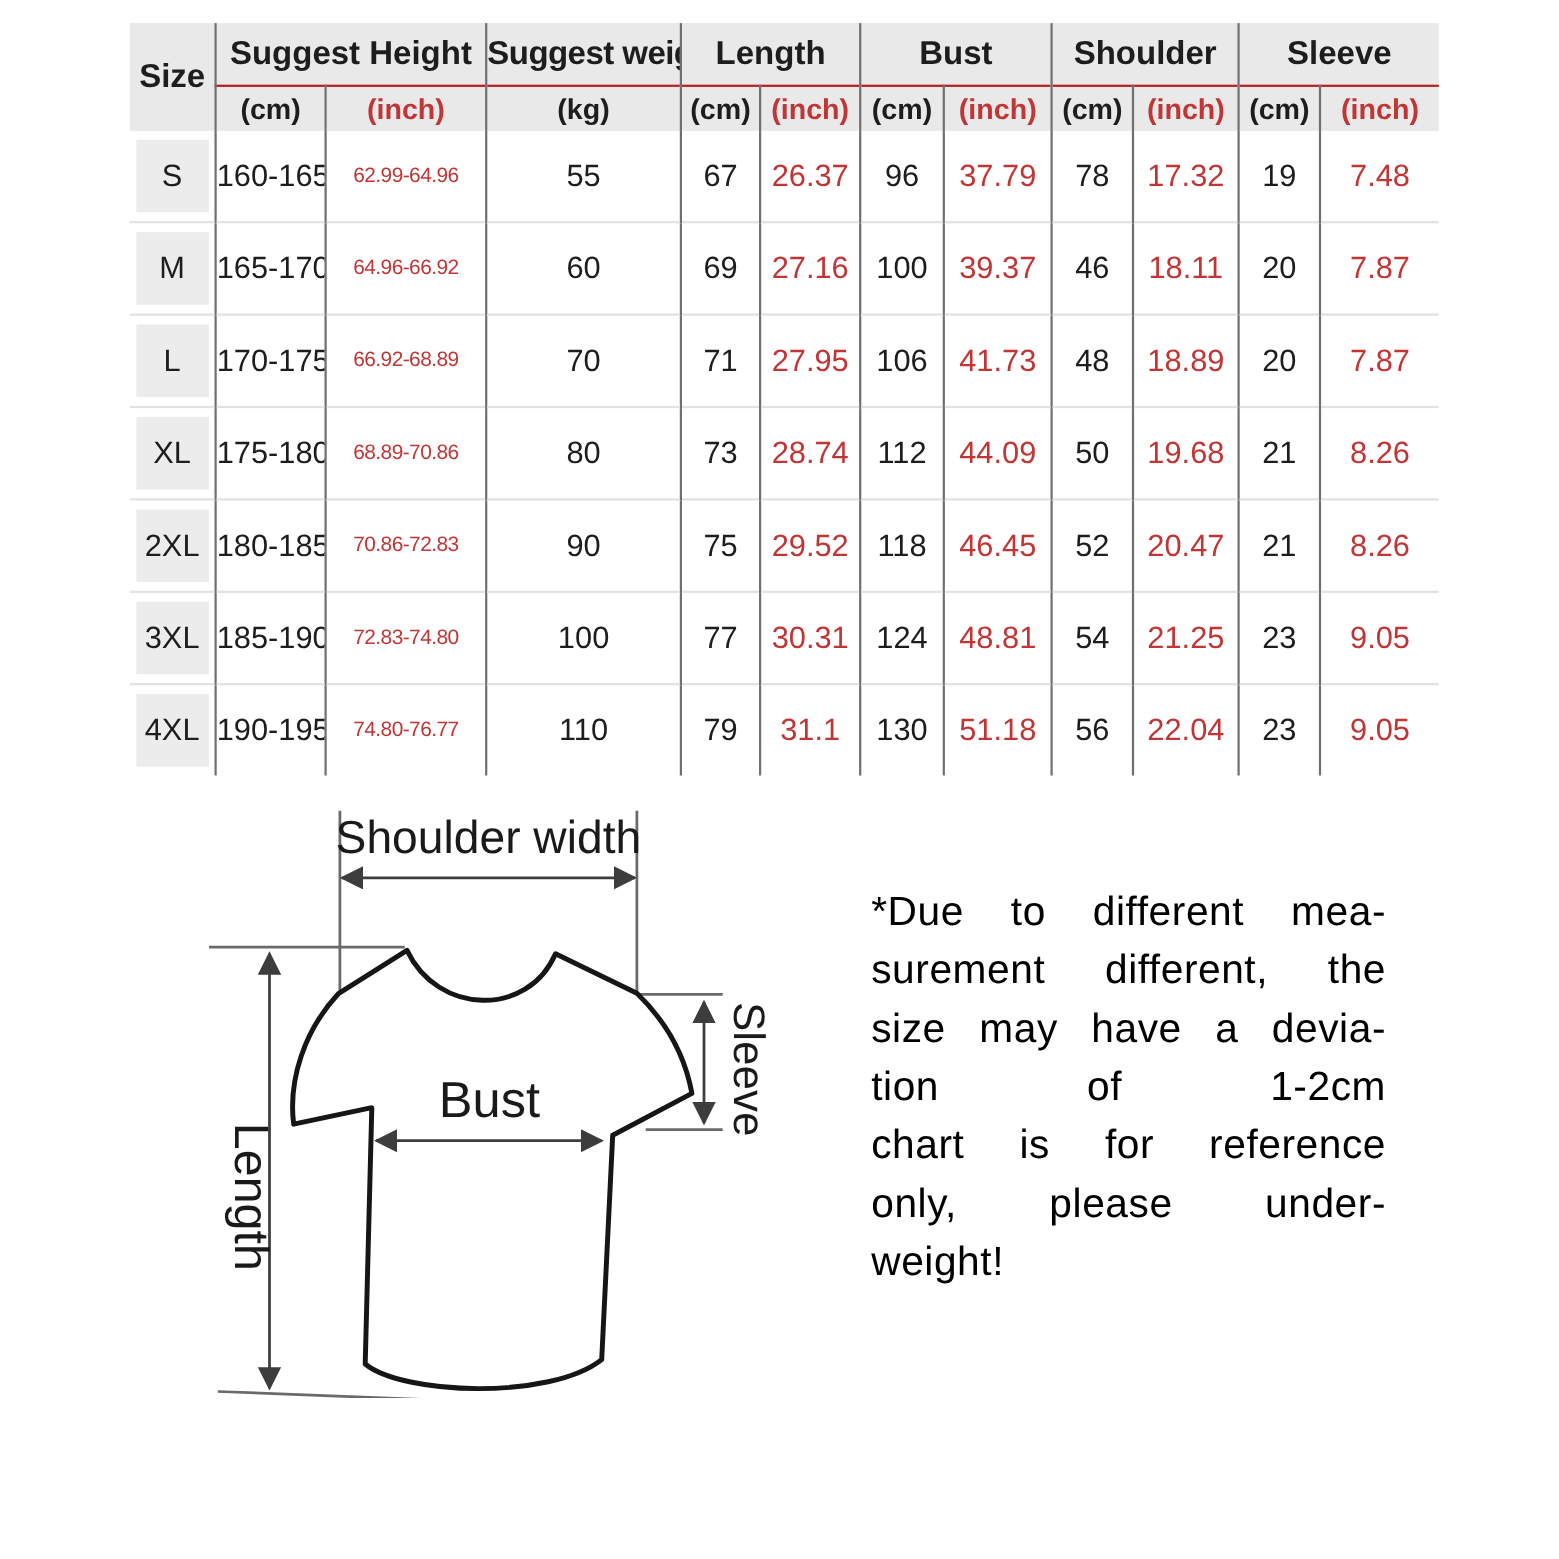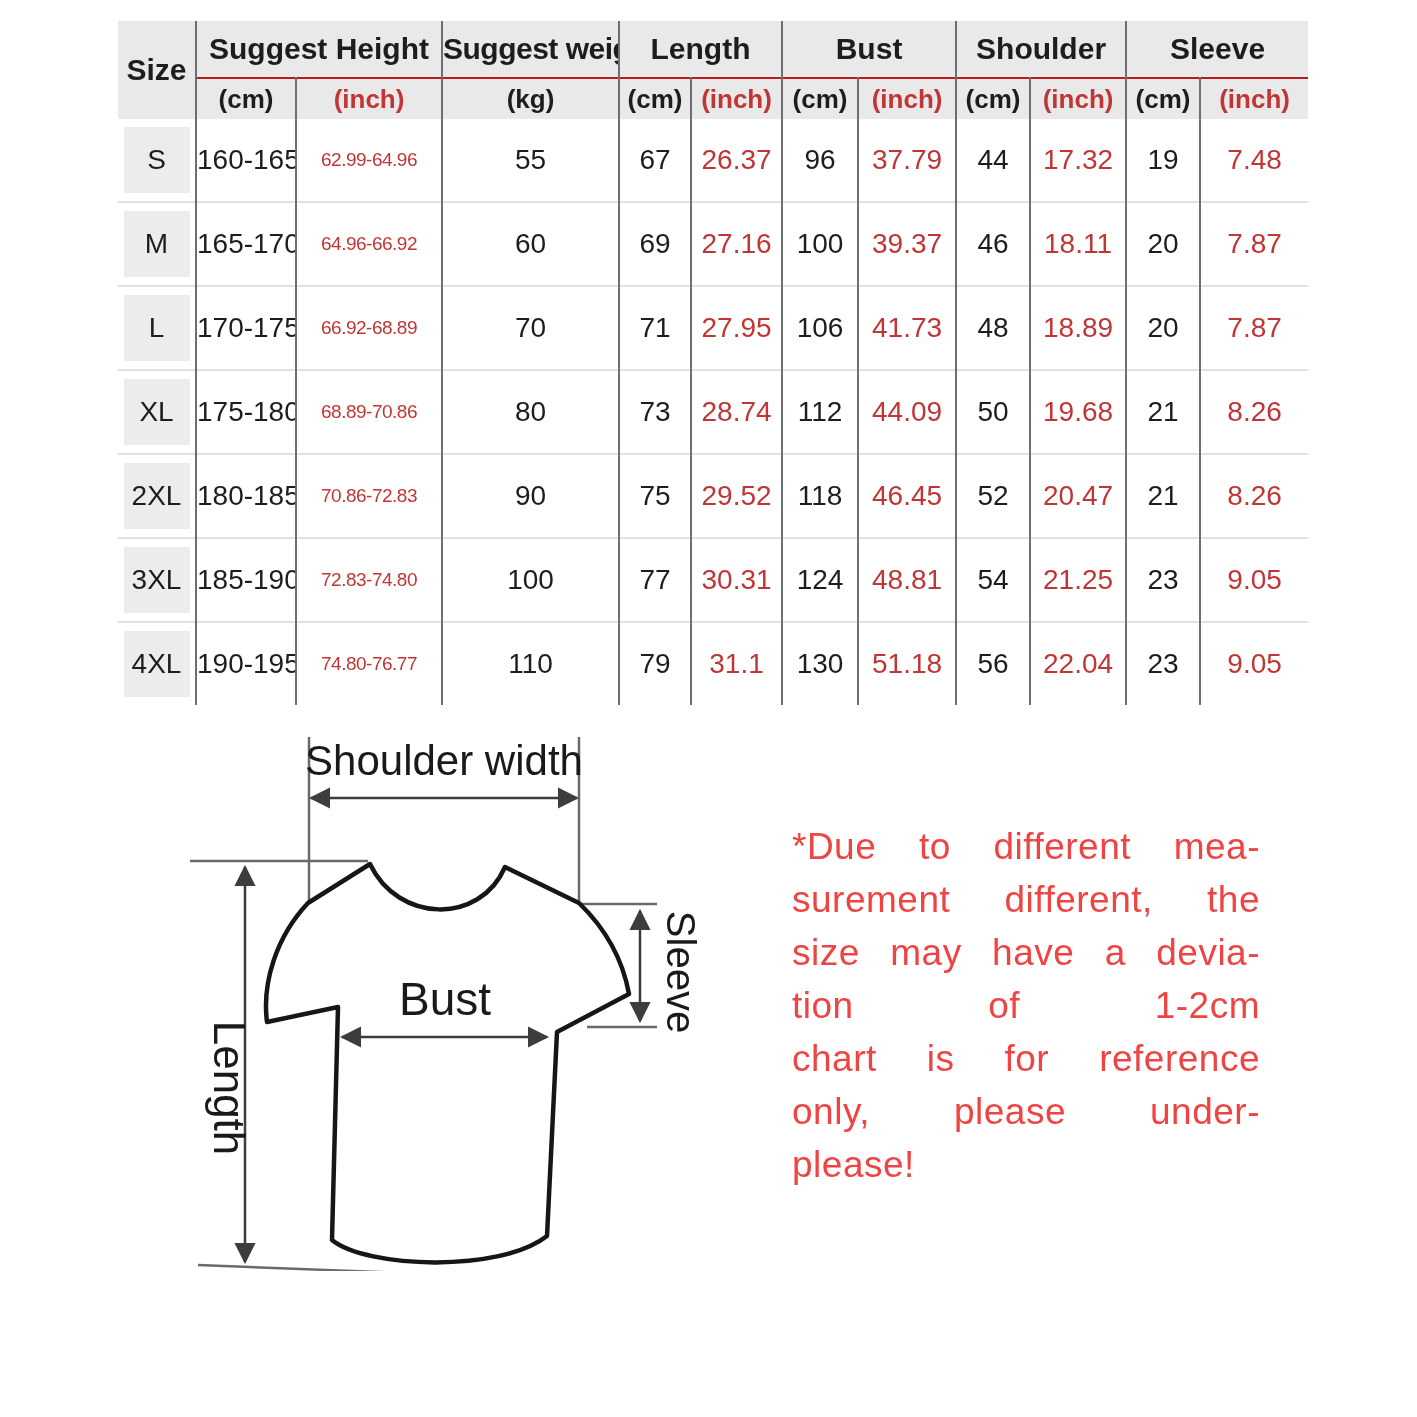--- a/index.html
+++ b/index.html
@@ -29,21 +29,21 @@
   .chip{display:flex;width:66px;height:66px;margin:0 auto;align-items:center;justify-content:center;background:var(--chip-bg);font-size:28px;}
 
   
   .diagram{position:absolute;left:170px;top:715px;width:620px;height:640px;}
   .diagram text{font-family:"Liberation Sans","DejaVu Sans",sans-serif;fill:#1a1a1a;}
   .dim{stroke:#3d3d3d;stroke-width:2.5;fill:none;}
   .ref{stroke:#6a6a6a;stroke-width:2.5;fill:none;}
   .outline{stroke:#161616;stroke-width:4.5;fill:#ffffff;stroke-linejoin:round;}
 
   
-  .disclaimer{position:absolute;left:792px;top:820px;width:468px;font-size:37px;line-height:53px;color:#ef4444;letter-spacing:0.5px;}
+  .disclaimer{position:absolute;left:792px;top:802px;width:468px;font-size:37px;line-height:53px;color:#000000;letter-spacing:0.5px;}
   .disclaimer .line{text-align:justify;text-align-last:justify;}
   .disclaimer .line:last-child{text-align-last:left;}
 </style>
 </head>
 <body>
 
 <div class="canvas">
 
   <table class="size-table">
     <colgroup>
@@ -89,21 +89,21 @@
         <td>
             <span class="chip">S</span>
           </td>
         <td>160-165</td>
         <td class="red range">62.99-64.96</td>
         <td>55</td>
         <td>67</td>
         <td class="red">26.37</td>
         <td>96</td>
         <td class="red">37.79</td>
-        <td>44</td>
+        <td>78</td>
         <td class="red">17.32</td>
         <td>19</td>
         <td class="red lastcol">7.48</td>
       </tr>
       <tr>
         <td>
             <span class="chip">M</span>
           </td>
         <td>165-170</td>
         <td class="red range">64.96-66.92</td>
@@ -227,16 +227,16 @@
     <text x="497" y="257" font-size="40" text-anchor="middle" transform="rotate(90 497 257)">Sleeve</text>
   </svg>
 
   <div class="disclaimer">
     <div class="line">*Due to different mea-</div>
     <div class="line">surement different, the</div>
     <div class="line">size may have a devia-</div>
     <div class="line">tion of 1-2cm</div>
     <div class="line">chart is for reference</div>
     <div class="line">only, please under-</div>
-    <div class="line">please!</div>
+    <div class="line">weight!</div>
   </div>
 
 </div>
 
 </body></html>

